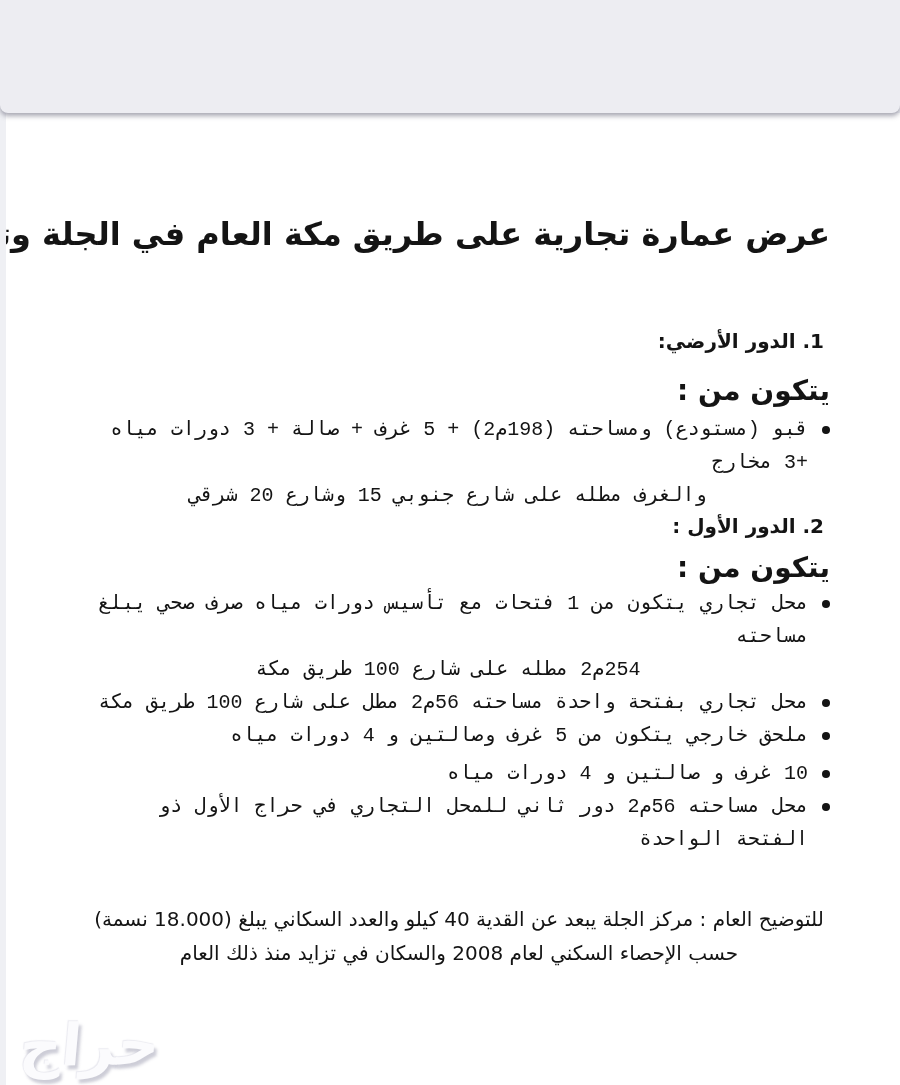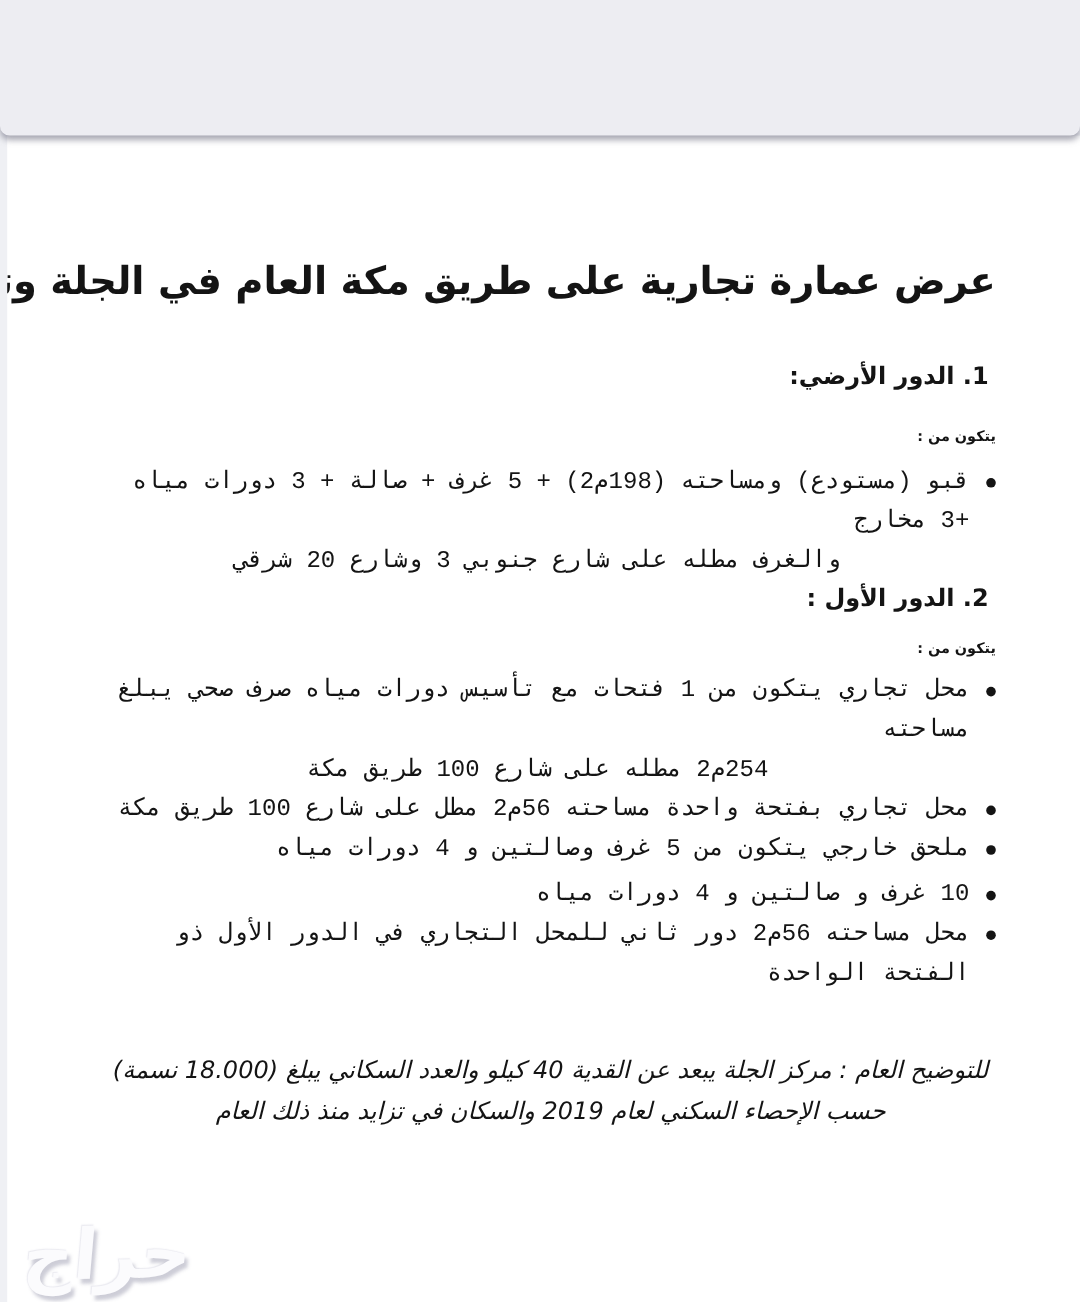--- a/index.html
+++ b/index.html
@@ -49,23 +49,23 @@
     line-height: 58px;
     letter-spacing: 0;
   }
   .heading {
     font-size: 20px;
     font-weight: bold;
     line-height: 28px;
     text-align: right;
     padding-right: 6px;
   }
-  .heading.first { margin-top: 36px; }
+  .heading.first { margin-top: 64px; }
   .subheading {
-    font-size: 12px;
+    font-size: 28px;
     font-weight: bold;
     line-height: 28px;
     text-align: right;
   }
   .sub-gap-1 { margin-top: 22px; }
   .sub-gap-2 { margin-top: 14px; }
   .bullets { margin-top: 8px; font-family: Liberation Mono, monospace; }
   .bullets.tight { margin-top: 5px; }
   .bullet {
     display: flex;
@@ -87,21 +87,21 @@
     line-height: 33px;
   }
   .bline { display: block; text-align: right; }
   .bline.cont { text-align: center; }
   .footer {
     margin-top: 46px;
     font-size: 20px;
     line-height: 34px;
     text-align: center;
   }
-  .footer .fline { display: block; font-style: italic; }
+  .footer .fline { display: block; }
   .watermark {
     position: absolute;
     bottom: 6px;
     left: 14px;
     direction: rtl;
     font-size: 58px;
     font-weight: bold;
     color: #fbfbfd;
     text-shadow: 3px 4px 3px rgba(196, 196, 208, 0.85),
                  -1px -1px 1px rgba(232, 232, 238, 0.9);
@@ -121,21 +121,21 @@
 
     <h1 class="title">عرض عمارة تجارية على طريق مكة العام في الجلة وتبراك</h1>
 
     <div class="heading first">1. الدور الأرضي:</div>
     <div class="subheading sub-gap-1">يتكون من :</div>
     <div class="bullets">
       <div class="bullet">
         <span class="dot"></span>
         <div class="btext">
           <span class="bline">قبو (مستودع) ومساحته (198م2) + 5 غرف + صالة + 3 دورات مياه +3 مخارج</span>
-          <span class="bline cont">والغرف مطله على شارع جنوبي 3 وشارع 20 شرقي</span>
+          <span class="bline cont">والغرف مطله على شارع جنوبي 15 وشارع 20 شرقي</span>
         </div>
       </div>
     </div>
 
     <div class="heading">2. الدور الأول :</div>
     <div class="subheading sub-gap-2">يتكون من :</div>
     <div class="bullets tight">
       <div class="bullet">
         <span class="dot"></span>
         <div class="btext">
@@ -160,26 +160,26 @@
     <div class="bullets tight">
       <div class="bullet">
         <span class="dot"></span>
         <div class="btext">
           <span class="bline">10 غرف و صالتين و 4 دورات مياه</span>
         </div>
       </div>
       <div class="bullet">
         <span class="dot"></span>
         <div class="btext">
-          <span class="bline">محل مساحته 56م2 دور ثاني للمحل التجاري في الدور الأول ذو الفتحة الواحدة</span>
+          <span class="bline">محل مساحته 56م2 دور ثاني للمحل التجاري في حراج الأول ذو الفتحة الواحدة</span>
         </div>
       </div>
     </div>
 
     <div class="footer">
       <span class="fline">للتوضيح العام : مركز الجلة يبعد عن القدية 40 كيلو والعدد السكاني يبلغ (18.000 نسمة)</span>
-      <span class="fline">حسب الإحصاء السكني لعام 2019 والسكان في تزايد منذ ذلك العام</span>
+      <span class="fline">حسب الإحصاء السكني لعام 2008 والسكان في تزايد منذ ذلك العام</span>
     </div>
 
     <div class="watermark">حراج</div>
 
   </div>
 </div>
 
 </body></html>

